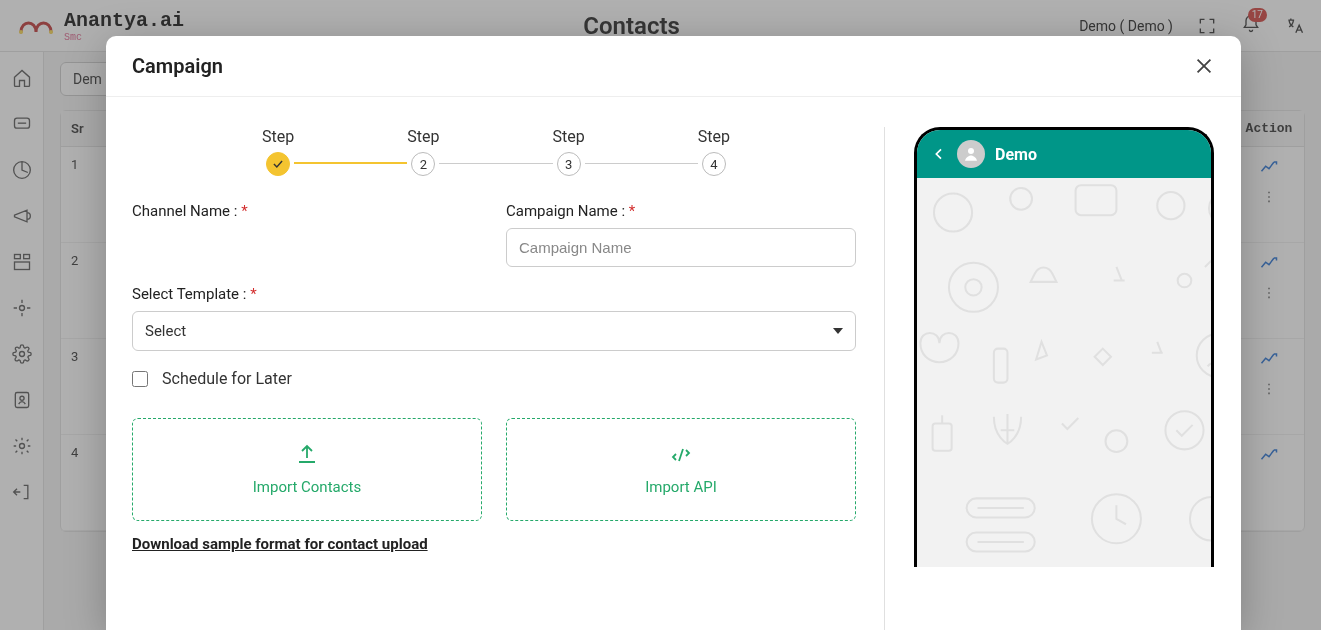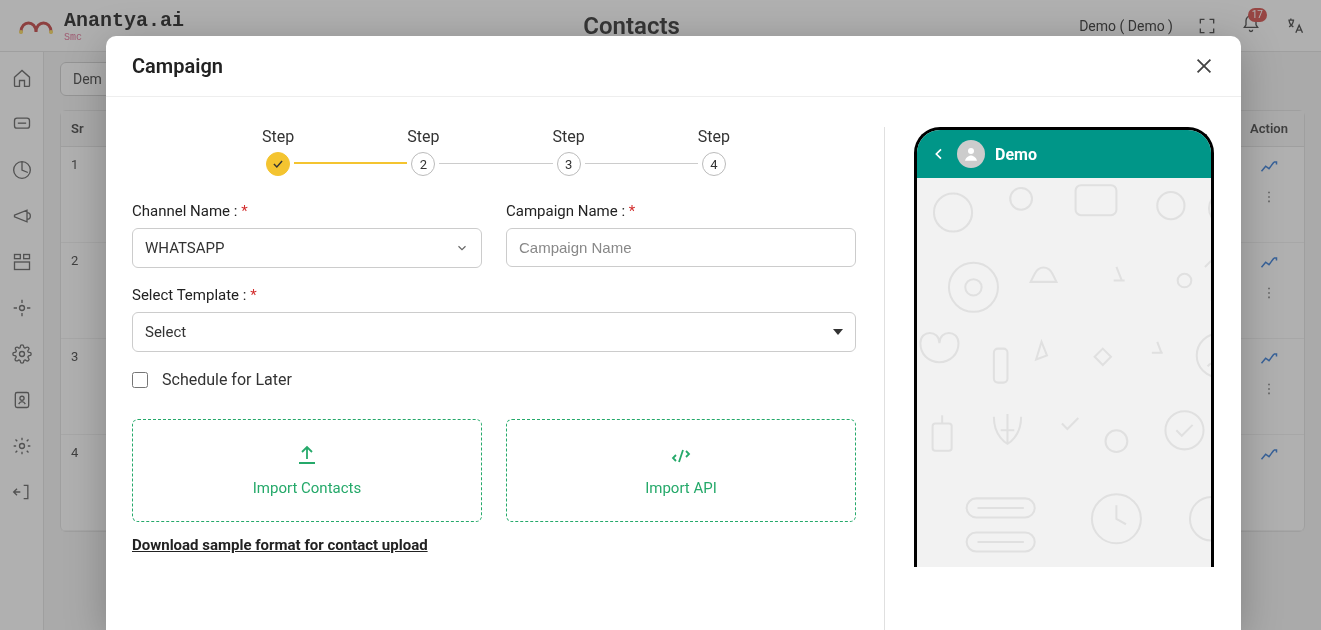--- a/index.html
+++ b/index.html
@@ -32,21 +32,21 @@
   .bg-search { border:1px solid #ccc; border-radius:6px; padding:8px 12px; width:160px; background:#fff; color:#333; font-size:14px; }
   .bg-table { margin-top:14px; background:#fff; border:1px solid #e0e0e0; border-radius:6px; width:100%; }
   .bg-thead { display:flex; background:#f6f6f6; border-bottom:1px solid #e0e0e0; font-size:13px; color:#333; font-weight:600; }
   .bg-thead div { padding:10px 10px; }
   .bg-row { display:flex; border-bottom:1px solid #eee; height:96px; align-items:flex-start; }
   .bg-row div { padding:10px 10px; font-size:13px; }
   .col-sr { width:48px; }
   .col-ch { width:60px; display:flex; flex-direction:column; gap:2px; }
   .col-spacer { flex:1; }
   .col-campaign { width:80px; font-weight:600; }
-  .col-action { width:70px; text-align:center; }
+  .col-action { width:70px; text-align:center;font-family:Liberation Mono, monospace; }
   .wa-circle { width:14px; height:14px; background:#25d366; border-radius:50%; display:inline-block; position:relative; }
   .wa-circle::after { content:''; position:absolute; inset:3px; border:1.2px solid #fff; border-radius:50%; border-bottom:none; border-right:none; transform:rotate(-45deg); }
   .action-icon { width:20px; height:20px; stroke:#1a73e8; fill:none; stroke-width:1.8; }
   .dots { font-size:18px; color:#555; line-height:1; }
 
   
   .overlay { position:absolute; inset:0; background:rgba(80,80,80,0.45); }
   .modal { position:absolute; left:106px; right:80px; top:36px; bottom:0; background:#fff; border-radius:10px 10px 0 0; box-shadow:0 8px 40px rgba(0,0,0,0.25); display:flex; flex-direction:column; overflow:hidden;}
   .modal-head { display:flex; justify-content:space-between; align-items:center; padding:18px 26px; border-bottom:1px solid #eee; }
   .modal-title { font-size:20px; font-weight:600; color:#222; }
@@ -258,26 +258,20 @@
         <div class="step-line"></div>
         <div class="step">
             <span class="step-label">Step</span>
           <div class="step-dot">4</div>
           </div>
       </div>
 
       <div class="form-row">
         <div class="field">
           <label><span>Channel Name :</span> <span class="req">*</span></label>
-          <div class="select">
-            <span>WHATSAPP</span>
-            <svg class="chev" viewBox="0 0 24 24">
-                <path d="M6 9l6 6 6-6"></path>
-              </svg>
-          </div>
         </div>
         <div class="field">
           <label><span>Campaign Name :</span> <span class="req">*</span></label>
           <input class="input" placeholder="Campaign Name" style="">
         </div>
       </div>
 
       <div class="form-row">
         <div class="field fullwidth">
           <label><span>Select Template :</span> <span class="req">*</span></label>

